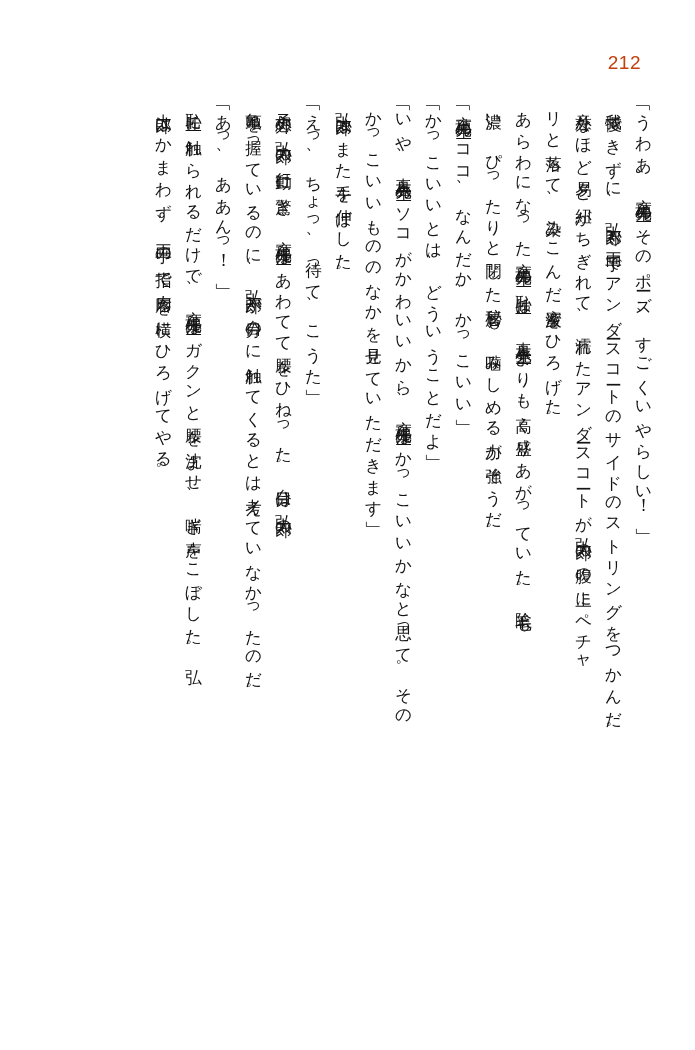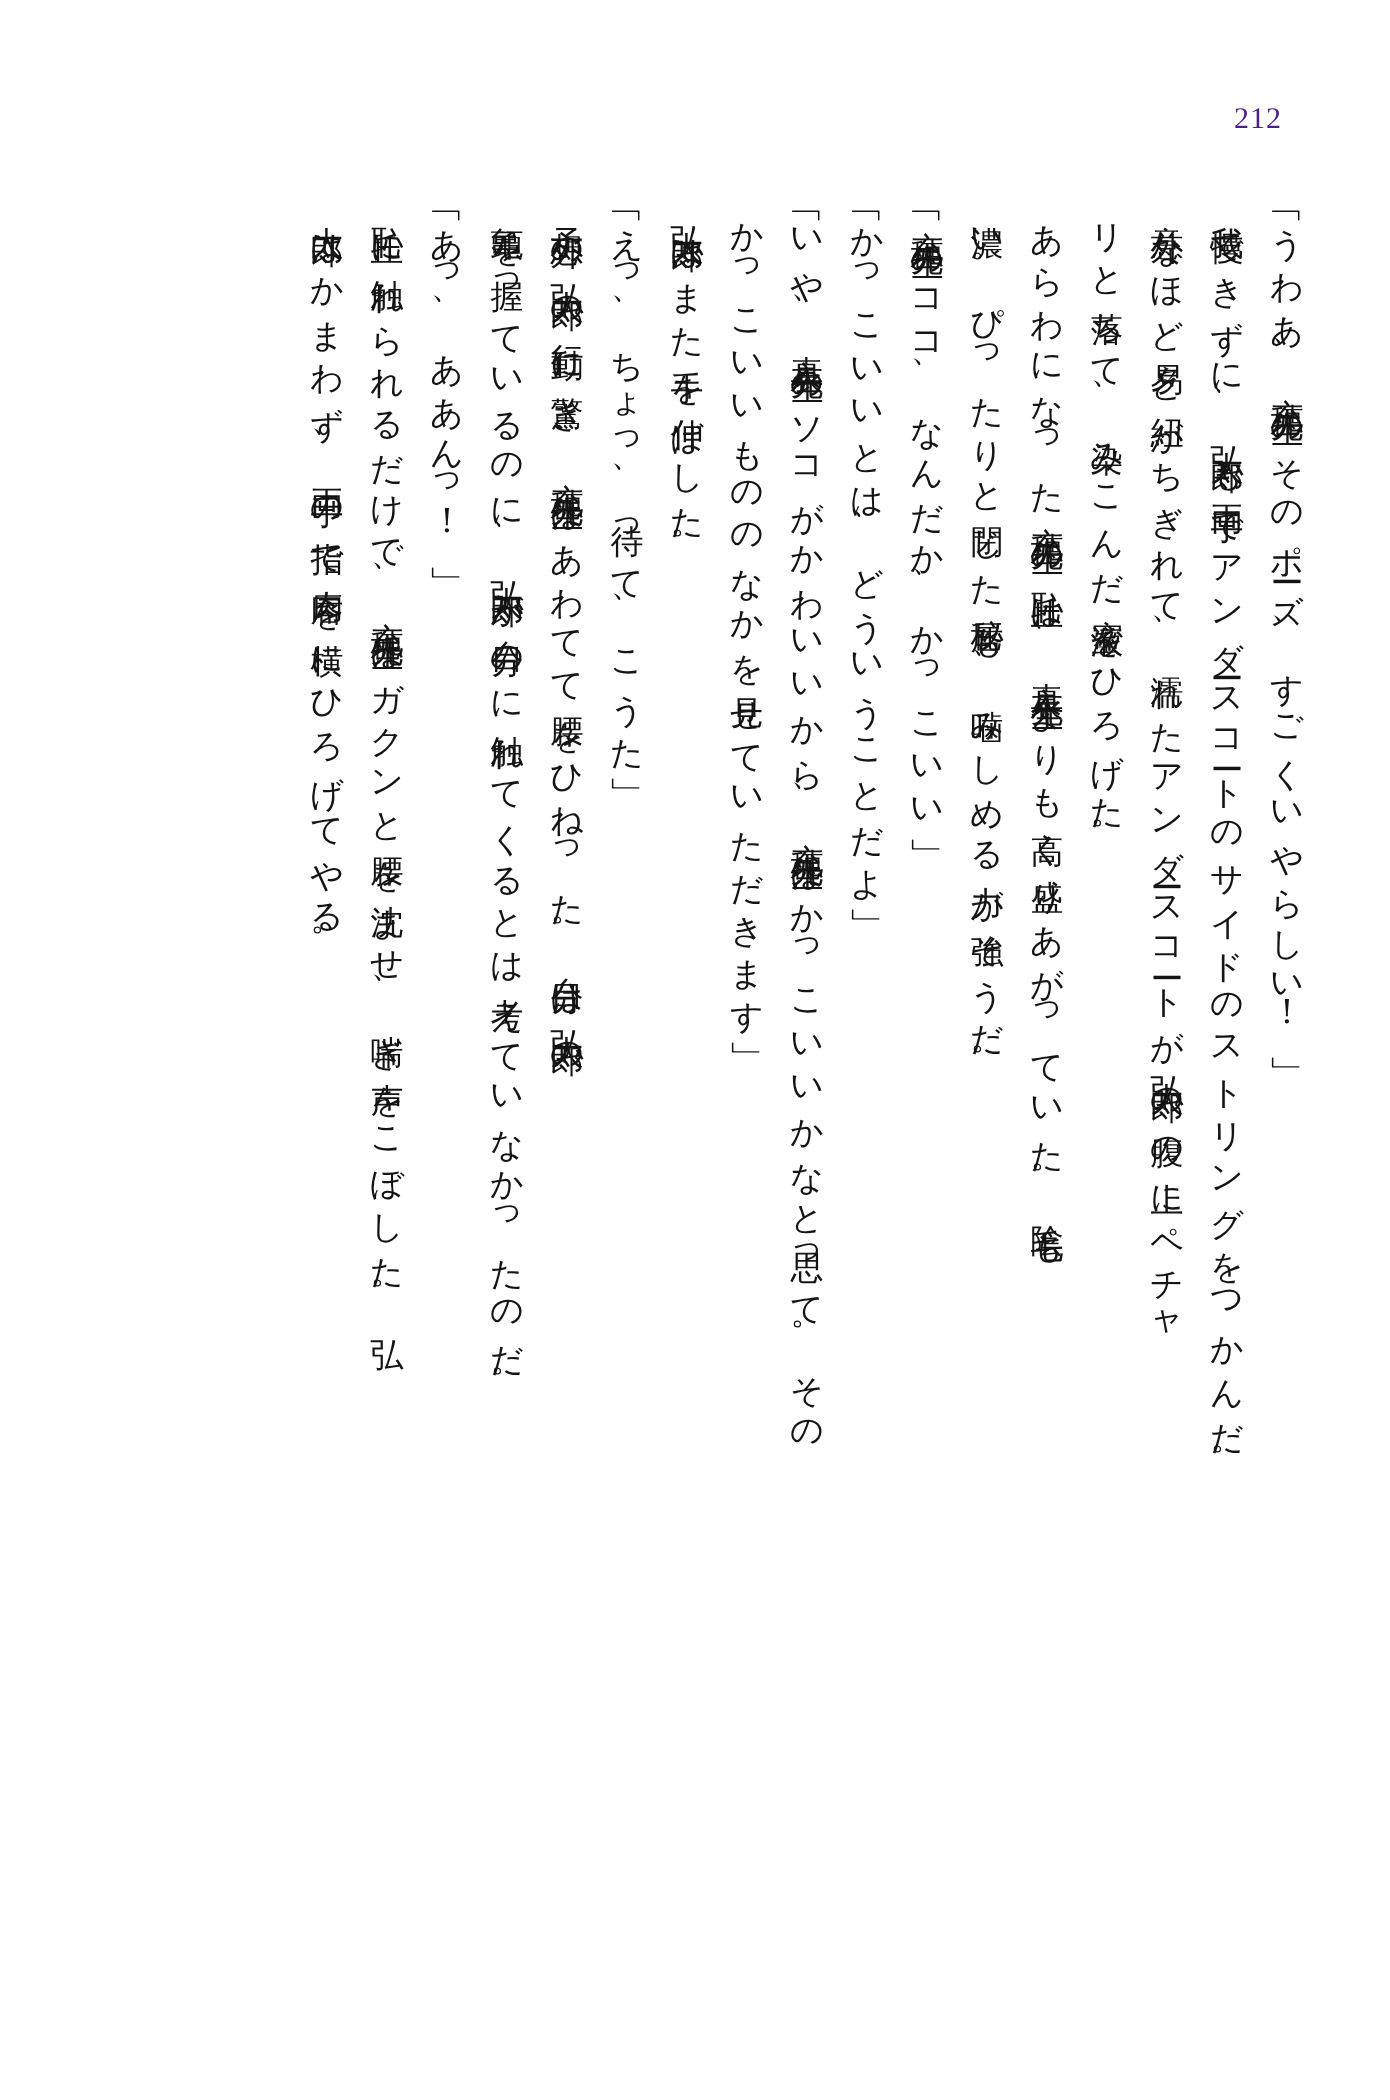--- a/index.html
+++ b/index.html
@@ -18,24 +18,24 @@
     position: relative;
     width: 695px;
     height: 1050px;
     background: #ffffff;
     box-sizing: border-box;
   }
   #page-number {
     position: absolute;
     top: 52px;
     right: 54px;
-    font-size: 15px;
+    font-size: 19px;
     letter-spacing: 0.5px;
-    color: #4c1d95;
-    font-family: Liberation Serif, serif;
+    color: #c2410c;
+    font-family: Liberation Sans, sans-serif;
   }
   #text-body {
     position: absolute;
     top: 100px;
     right: 44px;
     left: 44px;
     height: 870px;
     display: flex;
     flex-direction: row-reverse;
     justify-content: flex-start;

